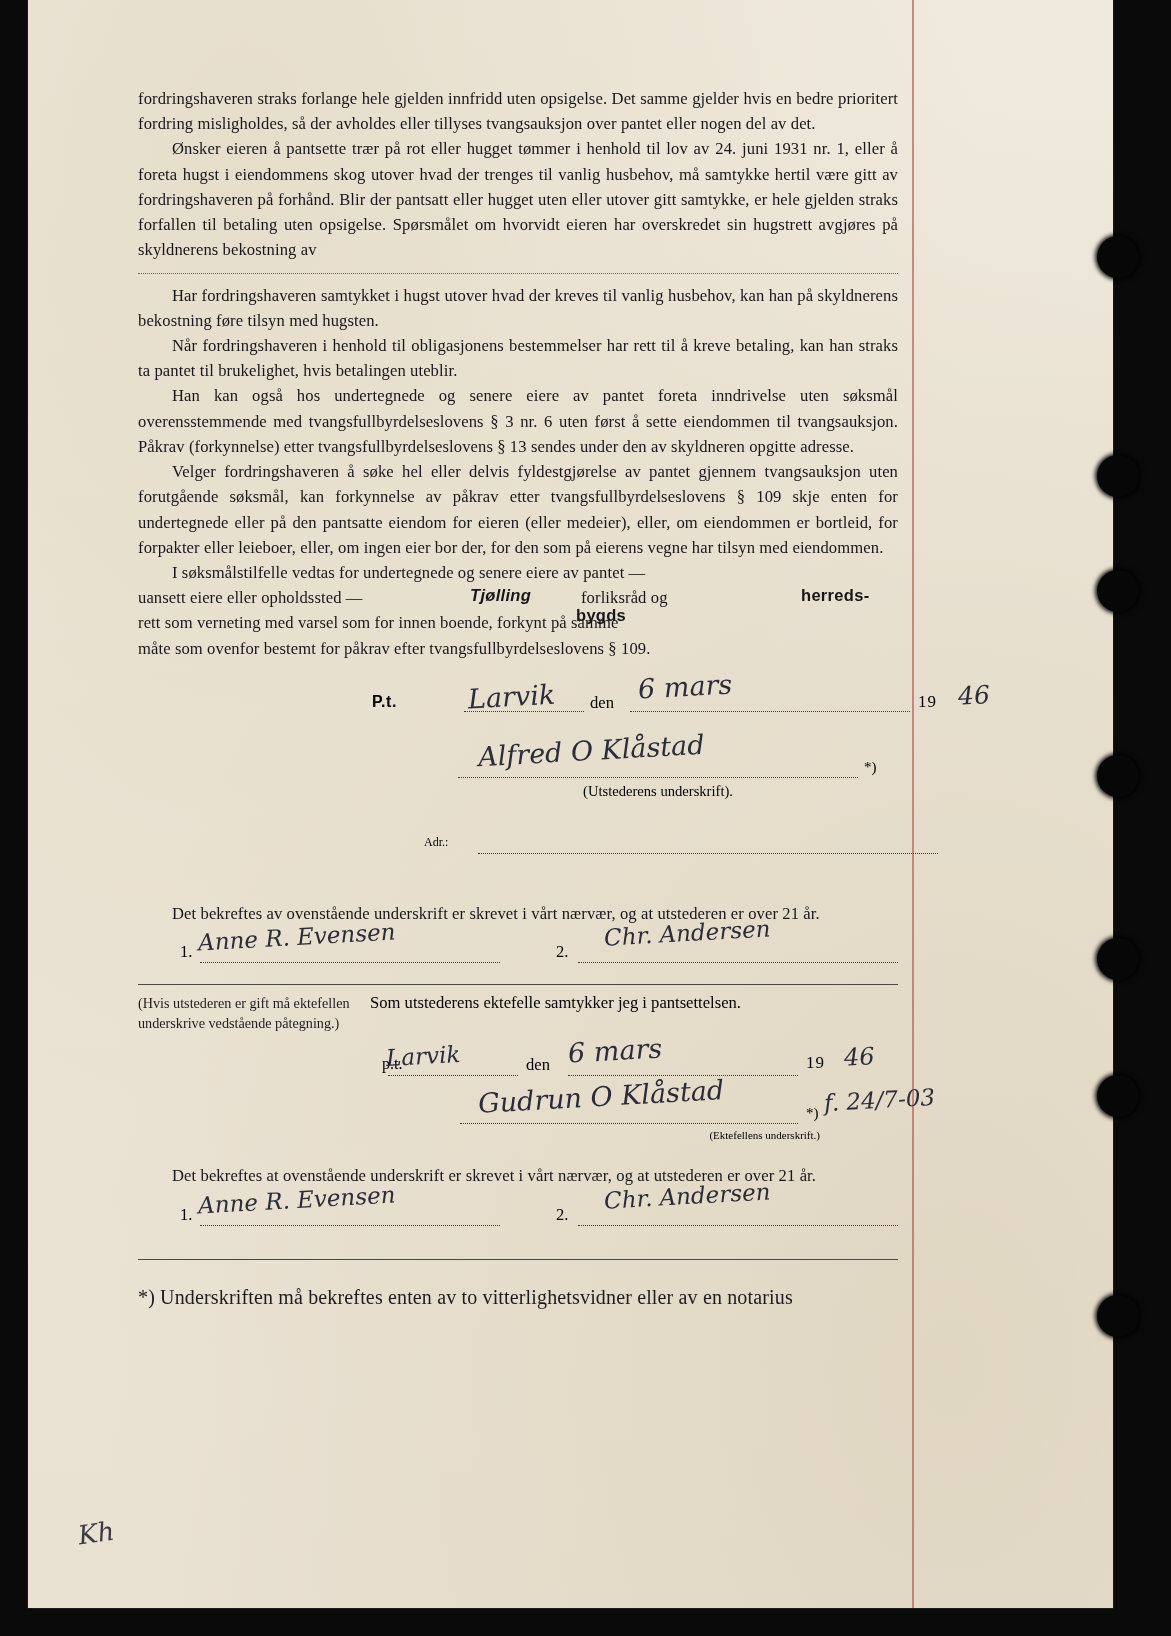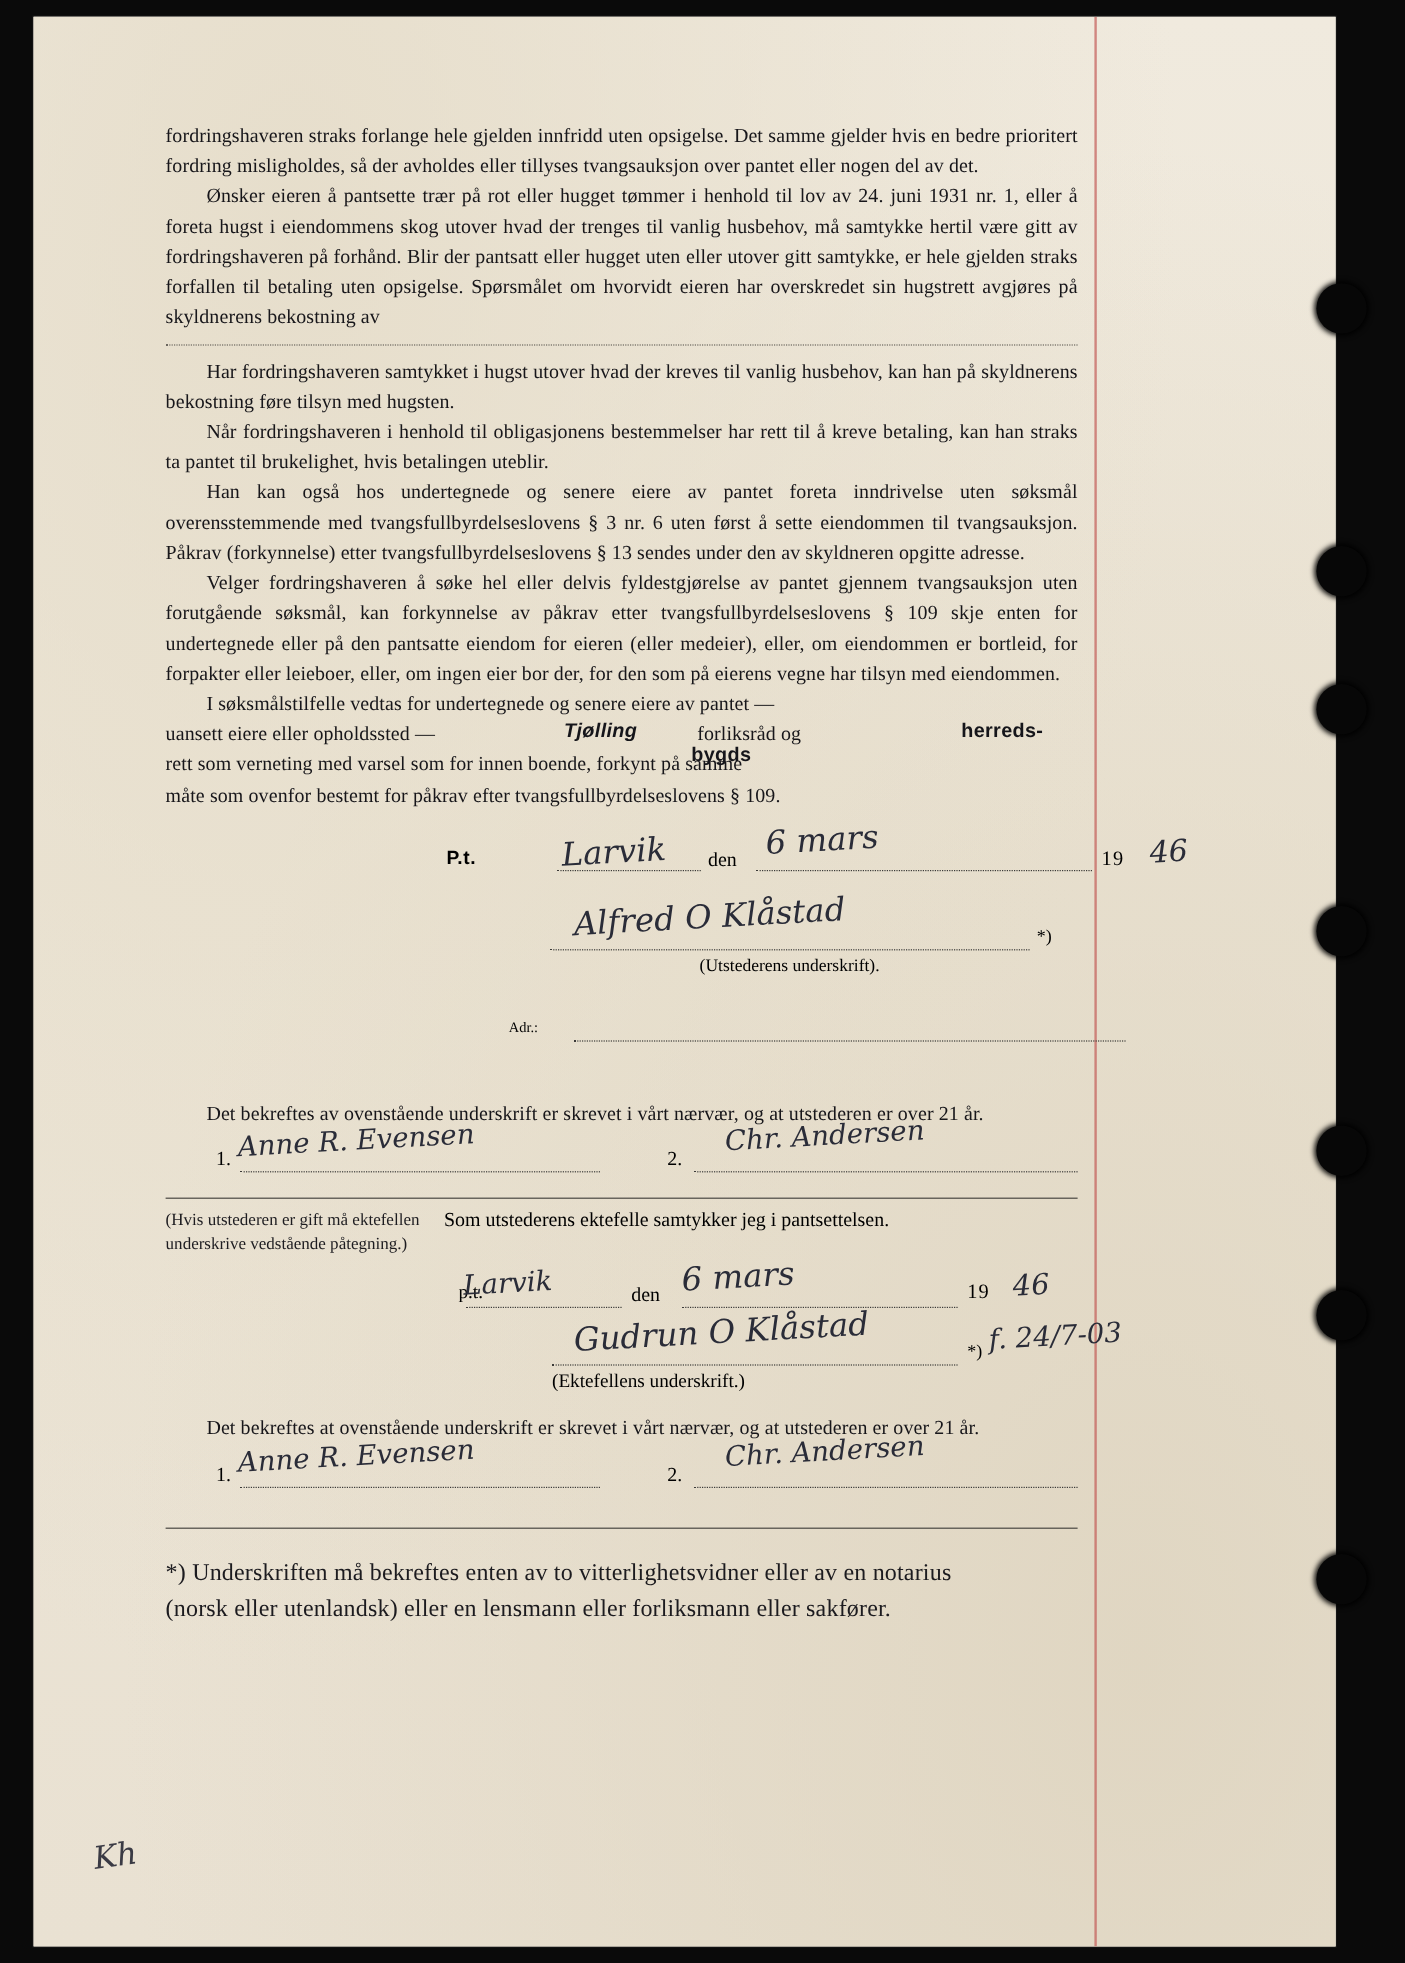--- a/index.html
+++ b/index.html
@@ -5,21 +5,21 @@
   html,body{margin:0;padding:0;}
   body{
     width:1171px;height:1636px;
     background:#0a0a0a;
     font-family:"Liberation Serif", serif;
     overflow:hidden;
     position:relative;
   }
   .page{
     position:absolute;
-    left:28px; top:14px;
+    left:28px; top:0;
     width:1085px; height:1608px;
     background:#efe9dc;
     background-image:
       radial-gradient(ellipse at 20% 10%, rgba(228,219,199,.8), rgba(0,0,0,0) 60%),
       radial-gradient(ellipse at 85% 85%, rgba(222,212,191,.85), rgba(0,0,0,0) 65%),
       linear-gradient(180deg,#f0eade 0%, #ece5d6 45%, #e9e1d2 100%);
     box-shadow:0 0 0 1px #1a1a1a;
     overflow:hidden;
   }
   
@@ -136,21 +136,21 @@
   .d2-yr{position:absolute;left:668px;top:14px;font-size:17px;letter-spacing:1px;}
   .d2-h-larvik{position:absolute;left:248px;top:4px;}
   .d2-h-date{position:absolute;left:430px;top:-4px;}
   .d2-h-46{position:absolute;left:706px;top:4px;font-size:24px;}
 
   .sp-block{position:relative;height:62px;}
   .sp-name{position:absolute;left:340px;top:-10px;}
   .sp-line{position:absolute;left:322px;top:32px;width:338px;border-bottom:1.5px dotted #3b3a38;}
   .sp-ast{position:absolute;left:668px;top:14px;font-size:15px;}
   .sp-fnr{position:absolute;left:686px;top:-4px;font-size:23px;}
-  .sp-cap{position:absolute;left:322px;top:38px;width:360px;text-align:left;font-size:16px;}
+  .sp-cap{position:absolute;left:322px;top:38px;width:360px;text-align:right;font-size:11px;}
 
   .footnote{
     margin-top:22px;
     font-size:20px;
     line-height:1.5;
     color:#1c1b1f;
     letter-spacing:.15px;
   }
   .hr-foot{border-top:1px solid #4a4843;margin:12px 0 6px 0;width:100%;}
   .corner-mark{
@@ -268,21 +268,20 @@
       <span class="w-line1"></span>
       <span class="w-num2">2.</span>
       <span class="hand sm w-h2">Chr. Andersen</span>
       <span class="w-line2"></span>
     </div>
 
     <div class="hr-foot"></div>
 
     <div class="footnote">
       <div>*) Underskriften må bekreftes enten av to vitterlighetsvidner eller av en notarius</div>
-      <div>(norsk eller utenlandsk) eller en lensmann eller forliksmann eller sakfører.</div>
     </div>
 
   </div>
 
   <div class="corner-mark">Kh</div>
 </div>
 
 <div class="hole" style="top:236px"></div>
 <div class="hole" style="top:455px"></div>
 <div class="hole" style="top:570px"></div>

